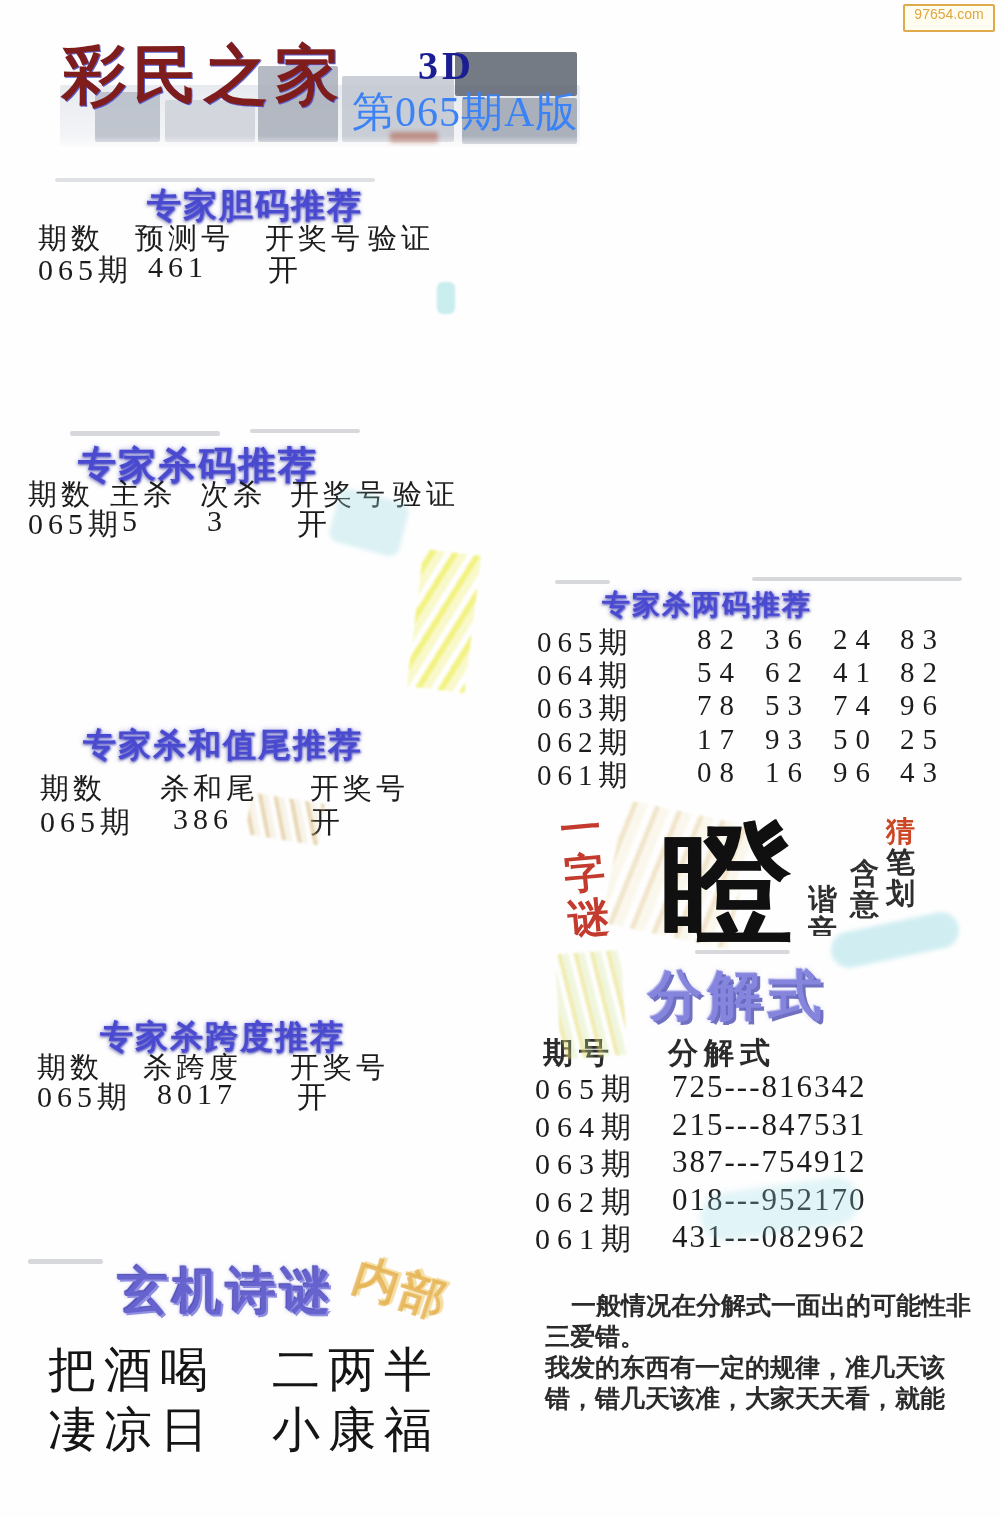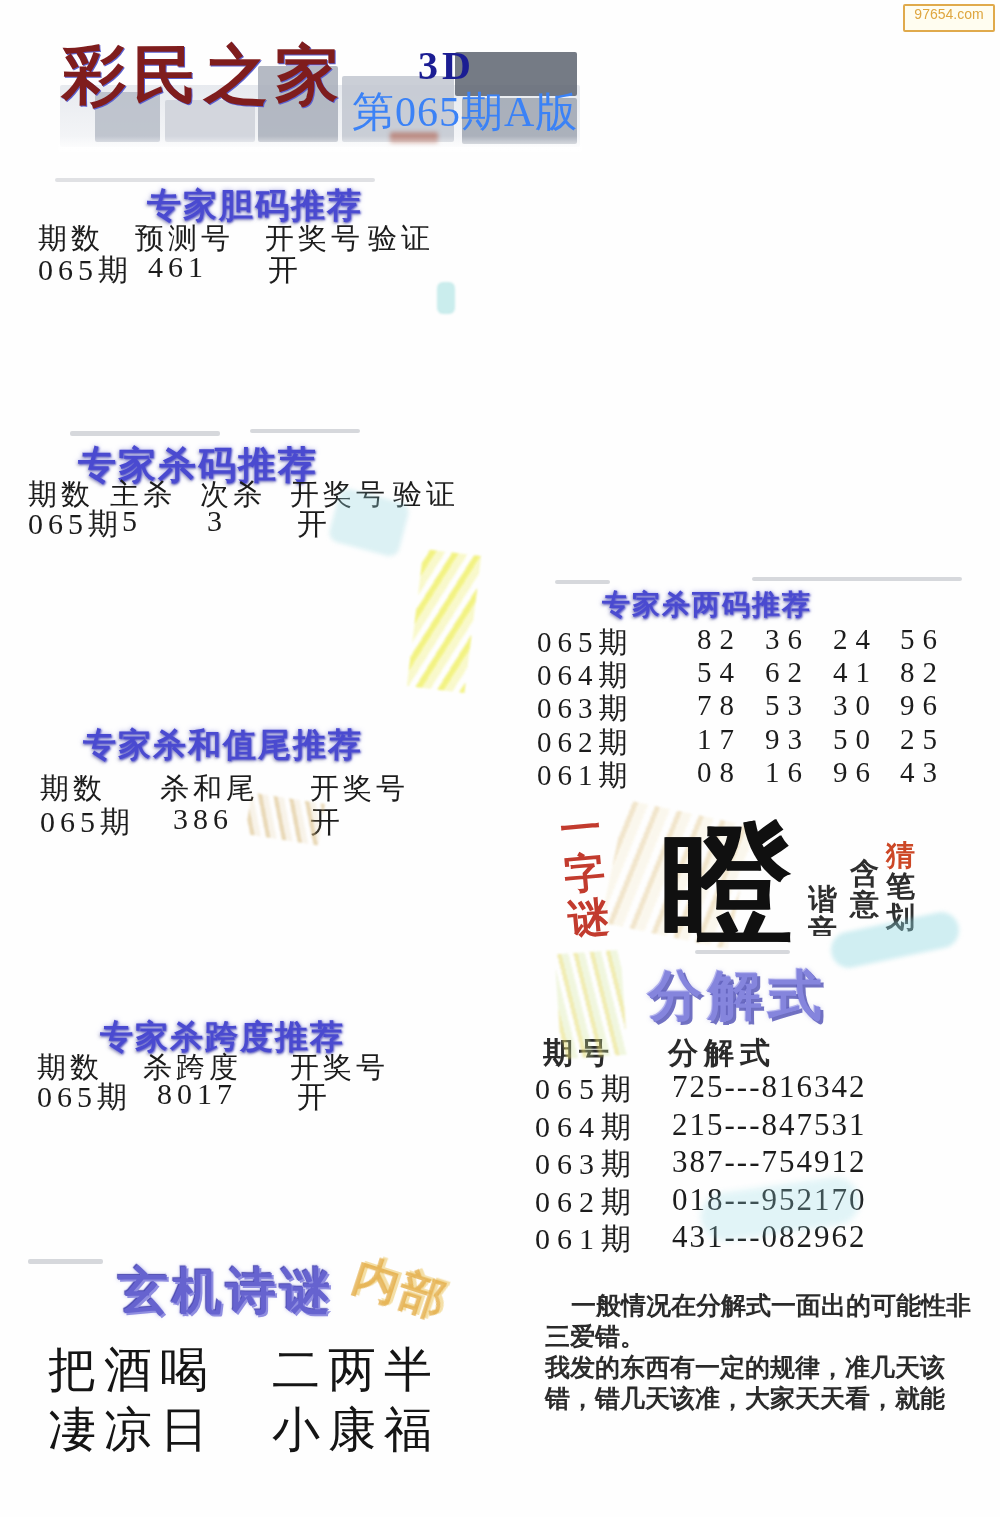--- a/index.html
+++ b/index.html
@@ -55,21 +55,21 @@
   .slm-num{position:absolute;font-size:29px;letter-spacing:8px;}
   .slm-r0{top:623px;} .slm-r1{top:656px;} .slm-r2{top:689px;} .slm-r3{top:723px;} .slm-r4{top:756px;}
 
   
   .vcol{position:absolute;word-break:break-all;font-weight:700;
         font-family:"Liberation Sans","DejaVu Sans",sans-serif;color:#2e2e2e;}
   .yzm-label{left:564px;top:806px;width:46px;font-size:41px;line-height:45px;color:#c23b2e;
         font-family:"Liberation Serif","DejaVu Serif",serif;transform:rotate(-5deg);}
   .yzm-char{position:absolute;left:662px;top:818px;font-size:130px;line-height:1;font-weight:900;color:#101010;
         text-shadow:1px 0 0 #101010;}
-  .hint1{left:886px;top:840px;width:32px;font-size:29px;line-height:31px;}
+  .hint1{left:886px;top:816px;width:32px;font-size:29px;line-height:31px;}
   .hint1 .red{color:#cc4726;}
   .hint2{left:850px;top:858px;width:32px;font-size:29px;line-height:31px;}
   .hint3{left:808px;top:884px;width:32px;font-size:29px;line-height:31px;height:52px;overflow:hidden;}
 
   
   .fjs-h{position:absolute;top:1033px;font-size:30px;font-weight:700;letter-spacing:6px;
          font-family:"Liberation Sans","DejaVu Sans",sans-serif;color:#2a2a2a;}
   .fjs-label{position:absolute;font-size:30px;letter-spacing:7px;}
   .fjs-val{position:absolute;font-size:31px;letter-spacing:2px;}
   .fjs-r0{top:1069px;} .fjs-r1{top:1107px;} .fjs-r2{top:1144px;} .fjs-r3{top:1182px;} .fjs-r4{top:1219px;}
@@ -181,32 +181,32 @@
     <span class="td s4r" style="left:297px">开</span>
   </div>
 
   <div>
     <div class="abs blue-title t-shaliangma">专家杀两码推荐</div>
 
     <span class="slm-label slm-r0" style="left:537px">065期</span>
     <span class="slm-num slm-r0" style="left:697px">82</span>
     <span class="slm-num slm-r0" style="left:765px">36</span>
     <span class="slm-num slm-r0" style="left:833px">24</span>
-    <span class="slm-num slm-r0" style="left:900px">56</span>
+    <span class="slm-num slm-r0" style="left:900px">83</span>
 
     <span class="slm-label slm-r1" style="left:537px">064期</span>
     <span class="slm-num slm-r1" style="left:697px">54</span>
     <span class="slm-num slm-r1" style="left:765px">62</span>
     <span class="slm-num slm-r1" style="left:833px">41</span>
     <span class="slm-num slm-r1" style="left:900px">82</span>
 
     <span class="slm-label slm-r2" style="left:537px">063期</span>
     <span class="slm-num slm-r2" style="left:697px">78</span>
     <span class="slm-num slm-r2" style="left:765px">53</span>
-    <span class="slm-num slm-r2" style="left:833px">30</span>
+    <span class="slm-num slm-r2" style="left:833px">74</span>
     <span class="slm-num slm-r2" style="left:900px">96</span>
 
     <span class="slm-label slm-r3" style="left:537px">062期</span>
     <span class="slm-num slm-r3" style="left:697px">17</span>
     <span class="slm-num slm-r3" style="left:765px">93</span>
     <span class="slm-num slm-r3" style="left:833px">50</span>
     <span class="slm-num slm-r3" style="left:900px">25</span>
 
     <span class="slm-label slm-r4" style="left:537px">061期</span>
     <span class="slm-num slm-r4" style="left:697px">08</span>

